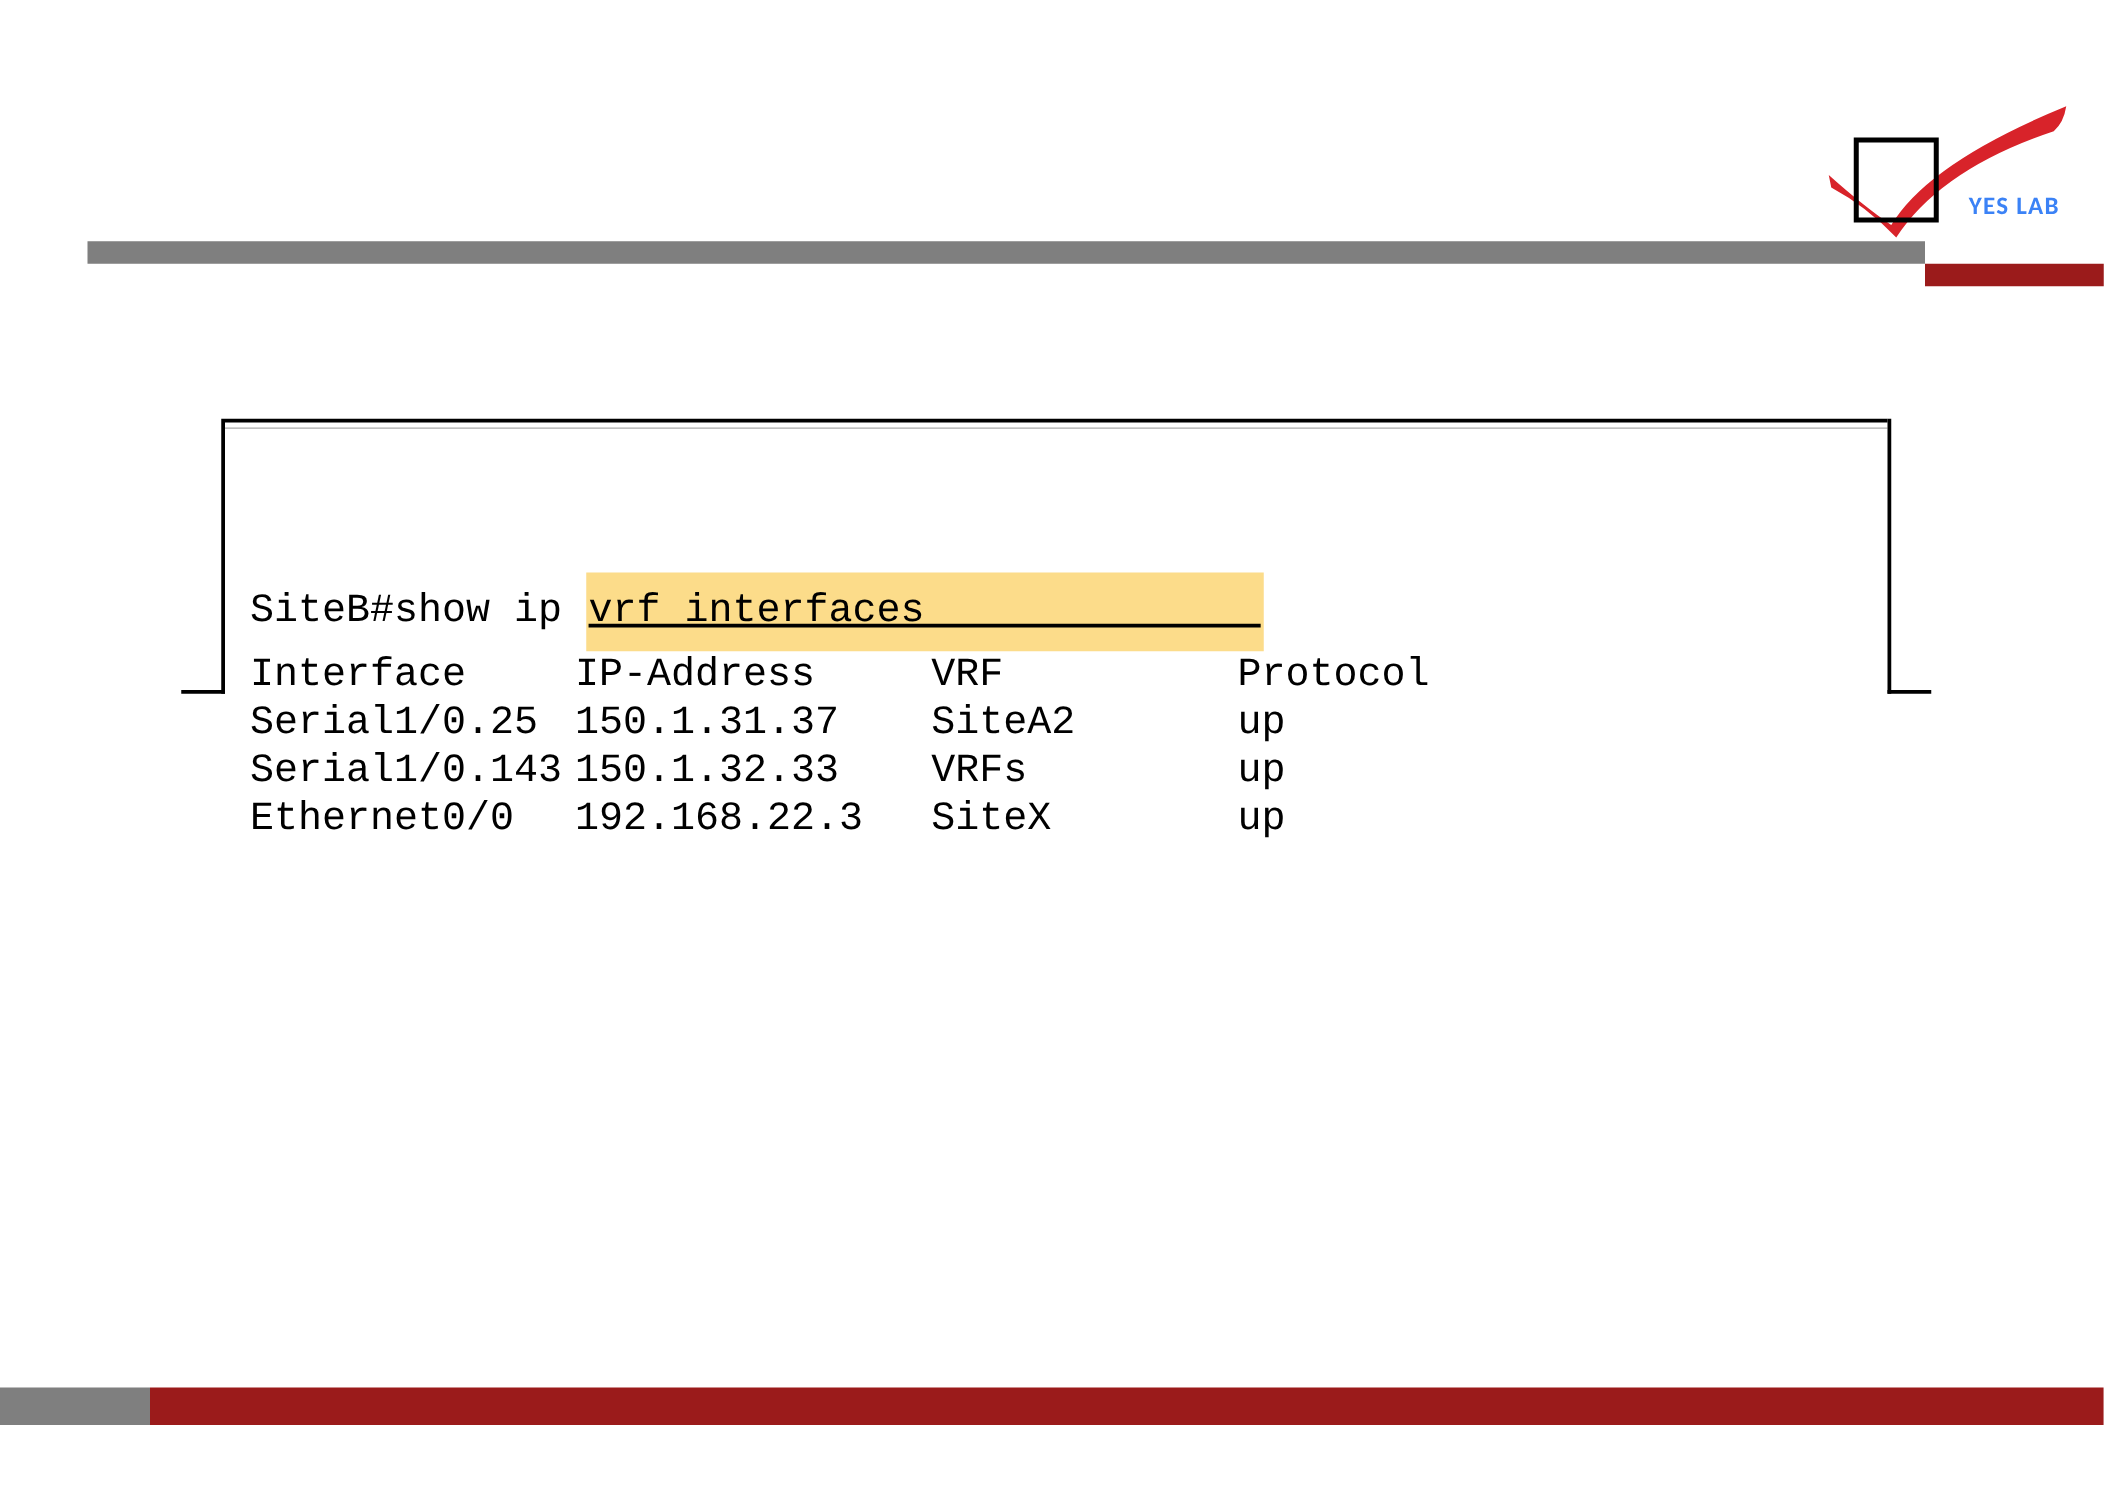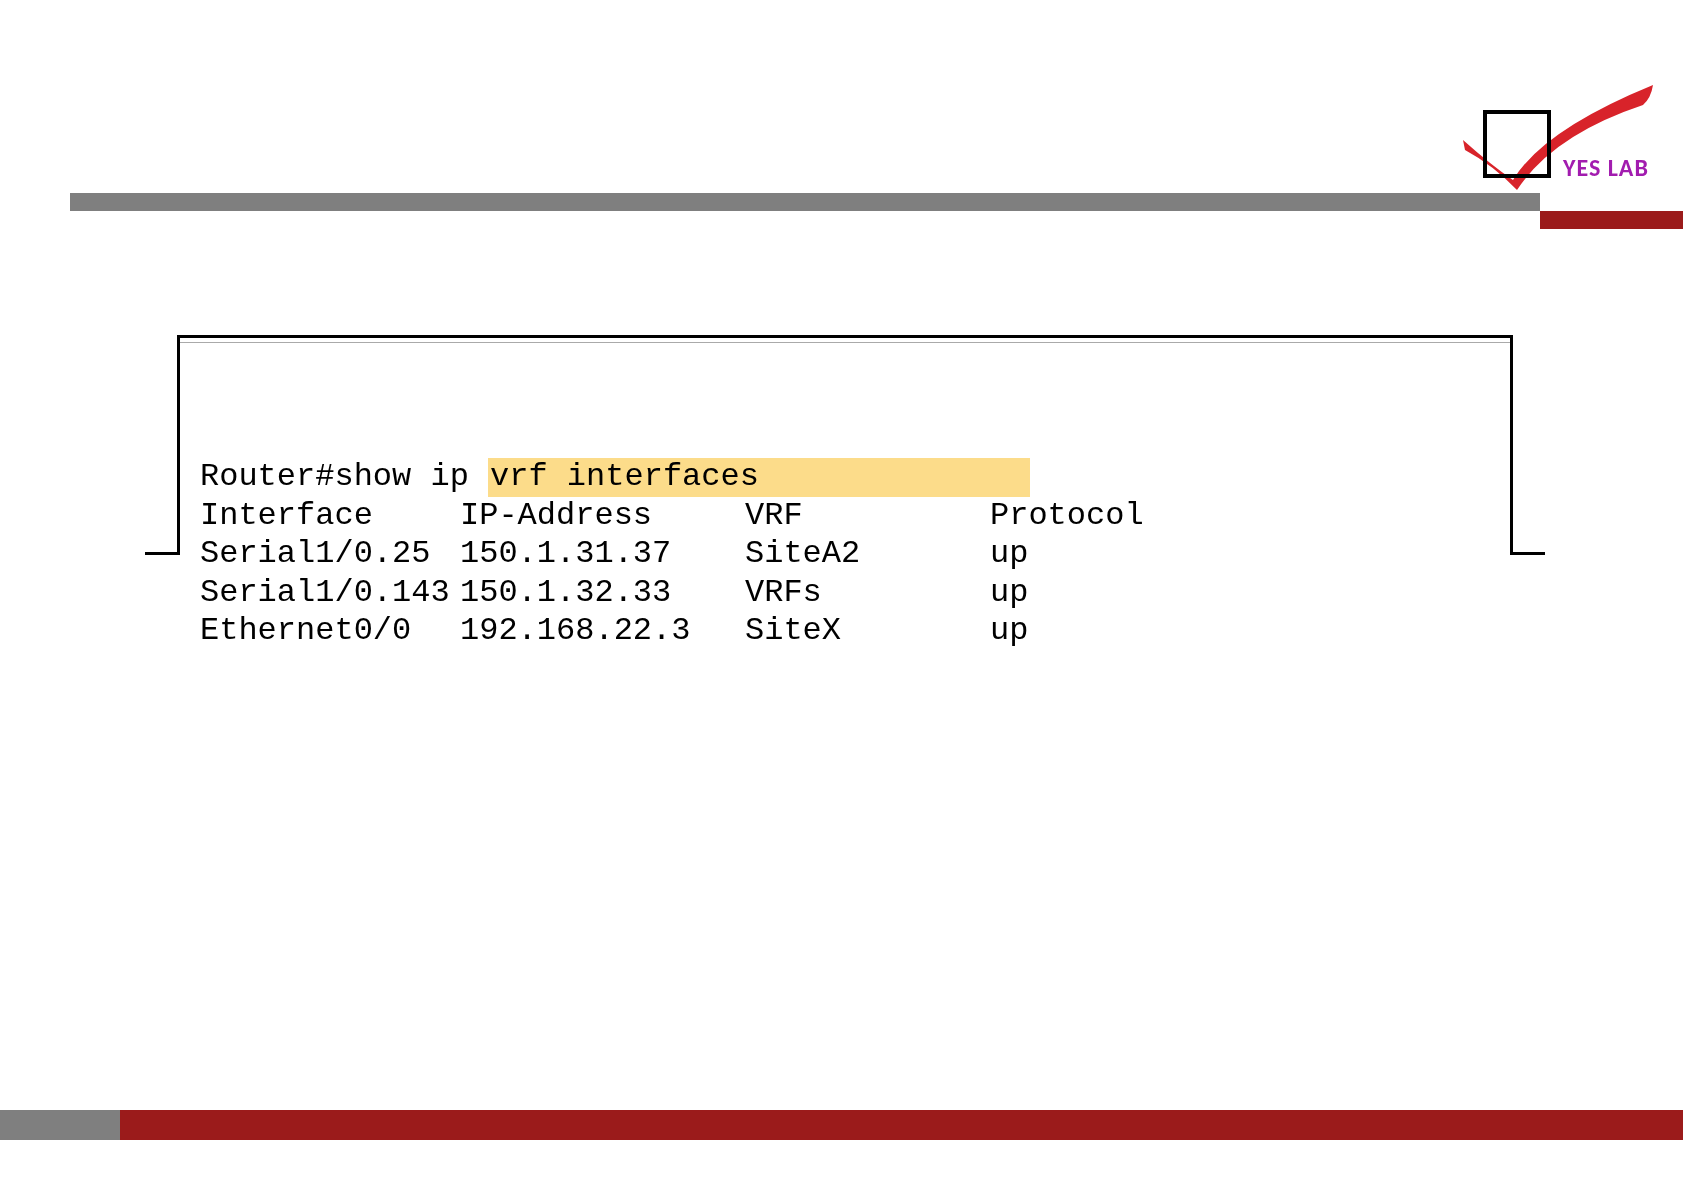--- a/index.html
+++ b/index.html
@@ -57,24 +57,24 @@
       top: 40px;
       left: 70px;
       width: 68px;
       height: 68px;
       border: 4px solid #000;
       background: transparent;
     }
     .logo-text {
       position: absolute;
       top: 83px;
-      left: 150px;
-      font-size: 24px;
+      left: 162px;
+      font-size: 20px;
       font-weight: 700;
-      color: #a21caf;
+      color: #3b82f6;
       letter-spacing: 1px;
     }
     .cli-container {
       position: absolute;
       top: 335px;
       left: 145px;
       width: 1400px;
       height: 225px;
     }
     .cli-border {
@@ -138,22 +138,23 @@
       top: 85px;
       left: 55px;
       font-family: "Courier New", monospace;
       font-size: 32px;
       color: #000;
       white-space: pre;
       line-height: 1.2;
     }
     .highlight {
       background: #fcdc8a;
-      padding: 0 2px;
+      padding: 12px 2px;
       display: inline-block;
+      text-decoration: underline;
     }
     .footer-bars {
       position: absolute;
       bottom: 50px;
       left: 0;
       right: 0;
       height: 30px;
     }
     .footer-gray {
       position: absolute;
@@ -201,21 +202,21 @@
 <div class="cli-container">
   <div class="cli-border">
     <div class="top-line"></div>
     <div class="thin-line"></div>
     <div class="left-corner-v"></div>
     <div class="left-corner-h"></div>
     <div class="right-corner-v"></div>
     <div class="right-corner-h"></div>
   </div>
   <div class="cli-text">
-<span>Router#show ip </span><span class="highlight">vrf interfaces              </span>
+<span>SiteB#show ip </span><span class="highlight">vrf interfaces              </span>
 <span class="row-grid"><span class="col-if">Interface</span><span class="col-ip">IP-Address</span><span class="col-vrf">VRF</span><span class="col-proto">Protocol</span></span>
 <span class="row-grid"><span class="col-if">Serial1/0.25</span><span class="col-ip">150.1.31.37</span><span class="col-vrf">SiteA2</span><span class="col-proto">up</span></span>
 <span class="row-grid"><span class="col-if">Serial1/0.143</span><span class="col-ip">150.1.32.33</span><span class="col-vrf">VRFs</span><span class="col-proto">up</span></span>
 <span class="row-grid"><span class="col-if">Ethernet0/0</span><span class="col-ip">192.168.22.3</span><span class="col-vrf">SiteX</span><span class="col-proto">up</span></span></div>
 </div>
 
 <div class="footer-bars">
   <div class="footer-gray"></div>
   <div class="footer-red"></div>
 </div>

